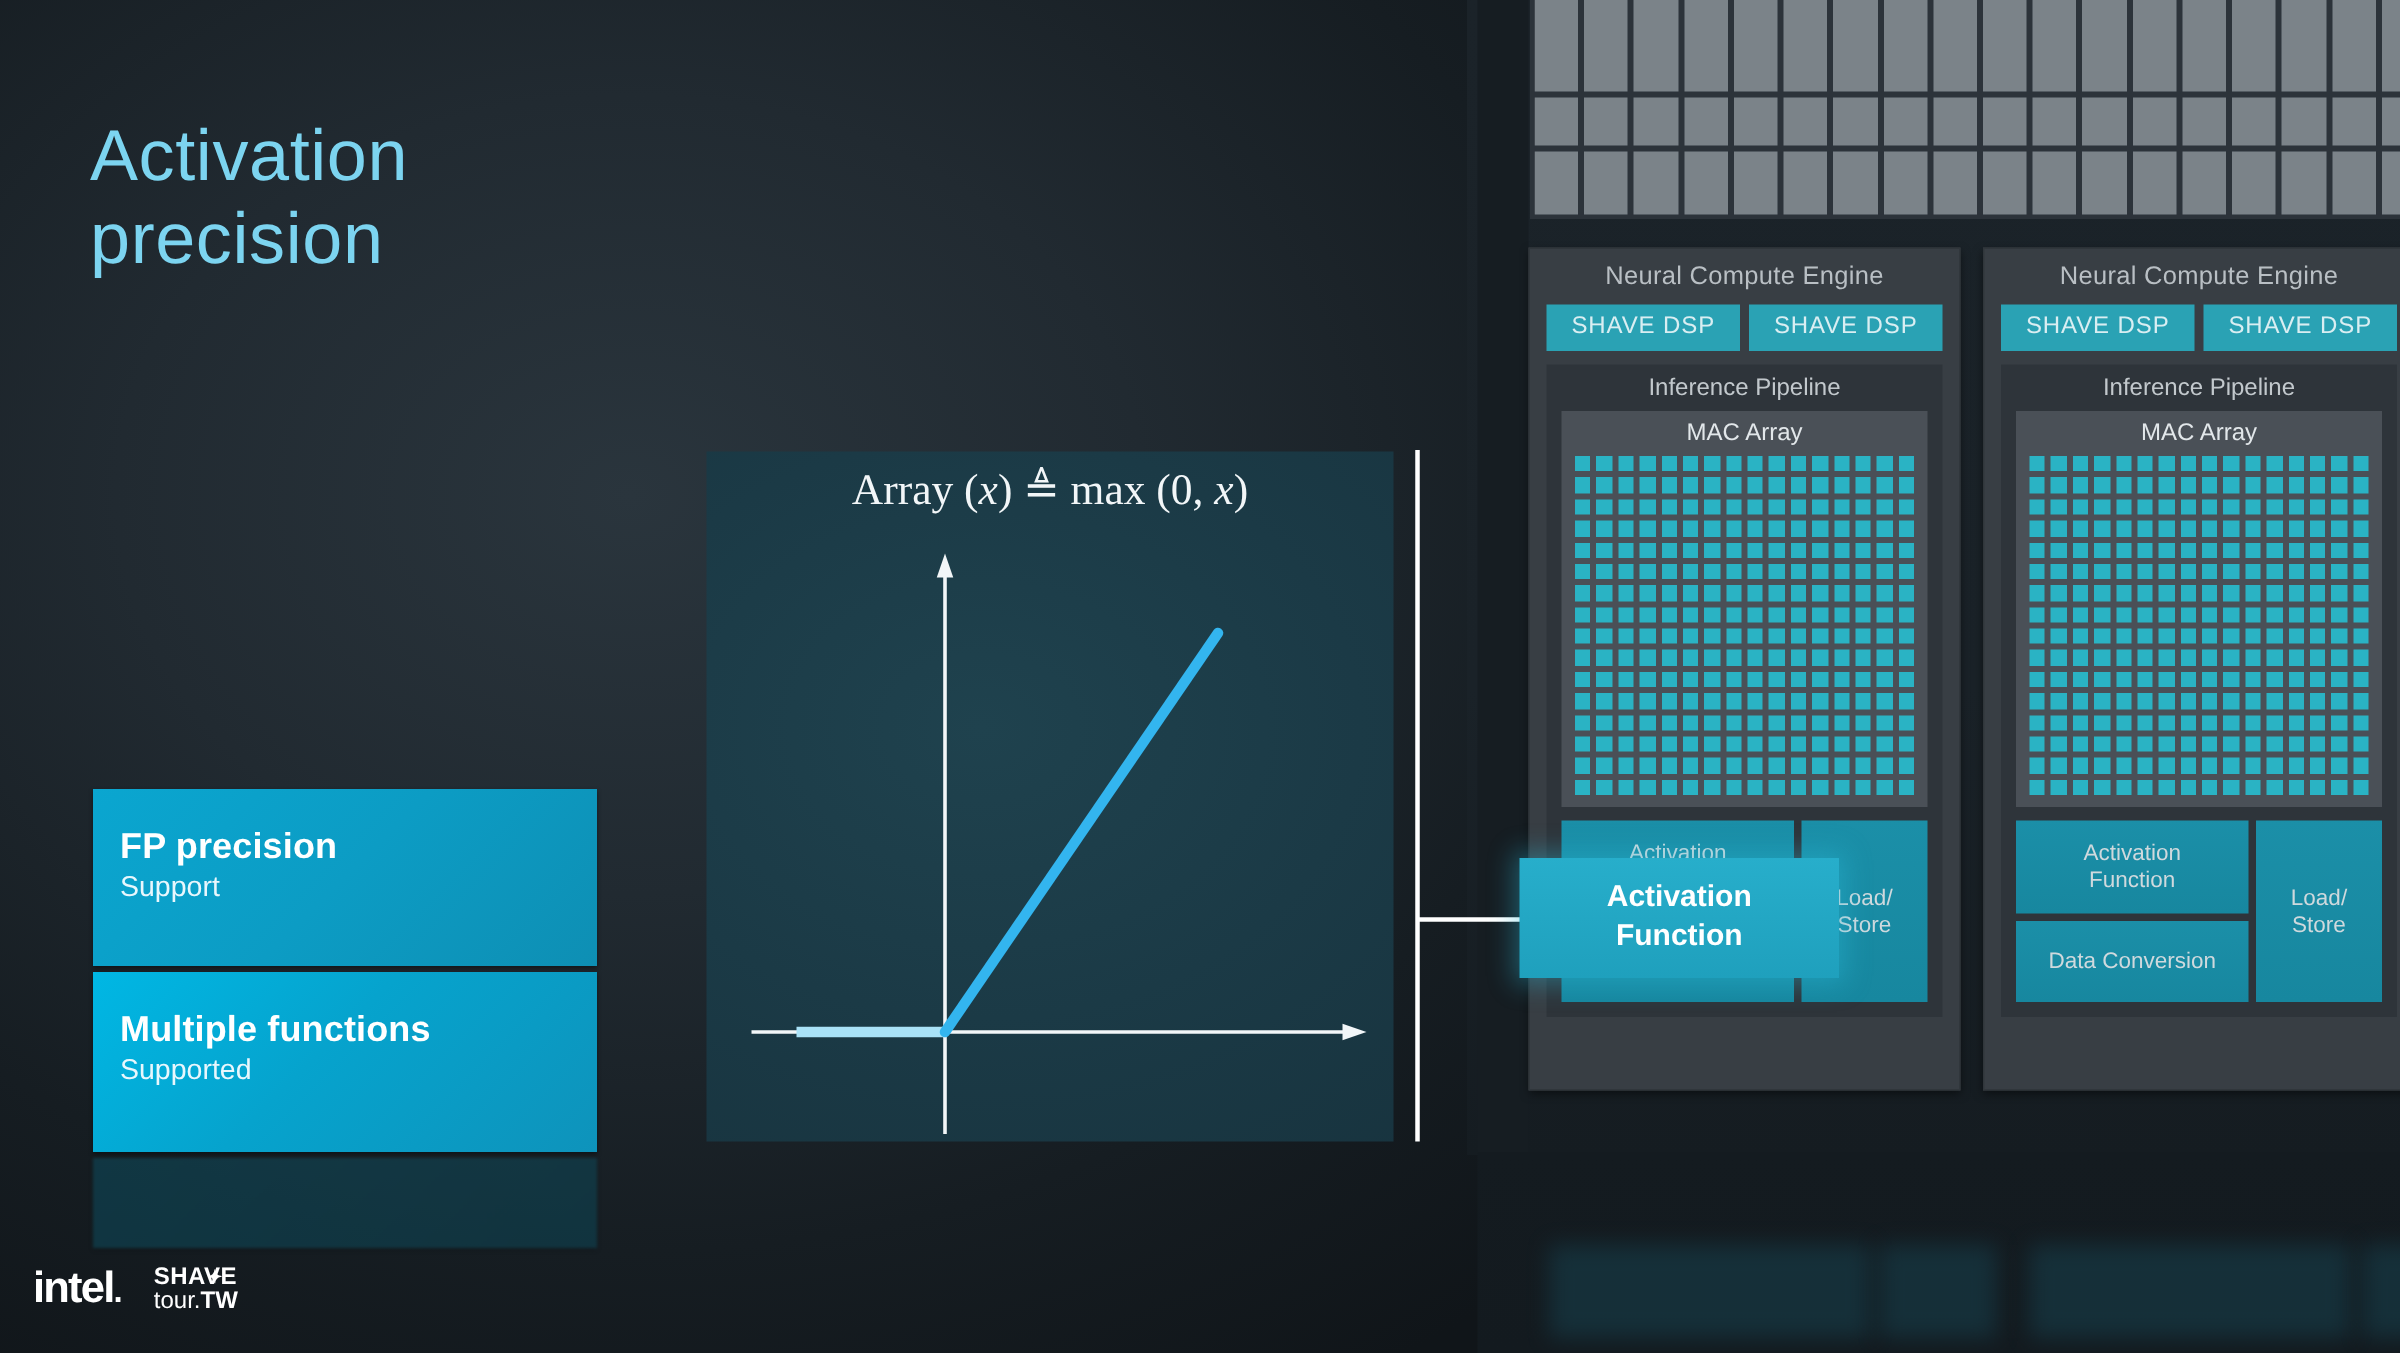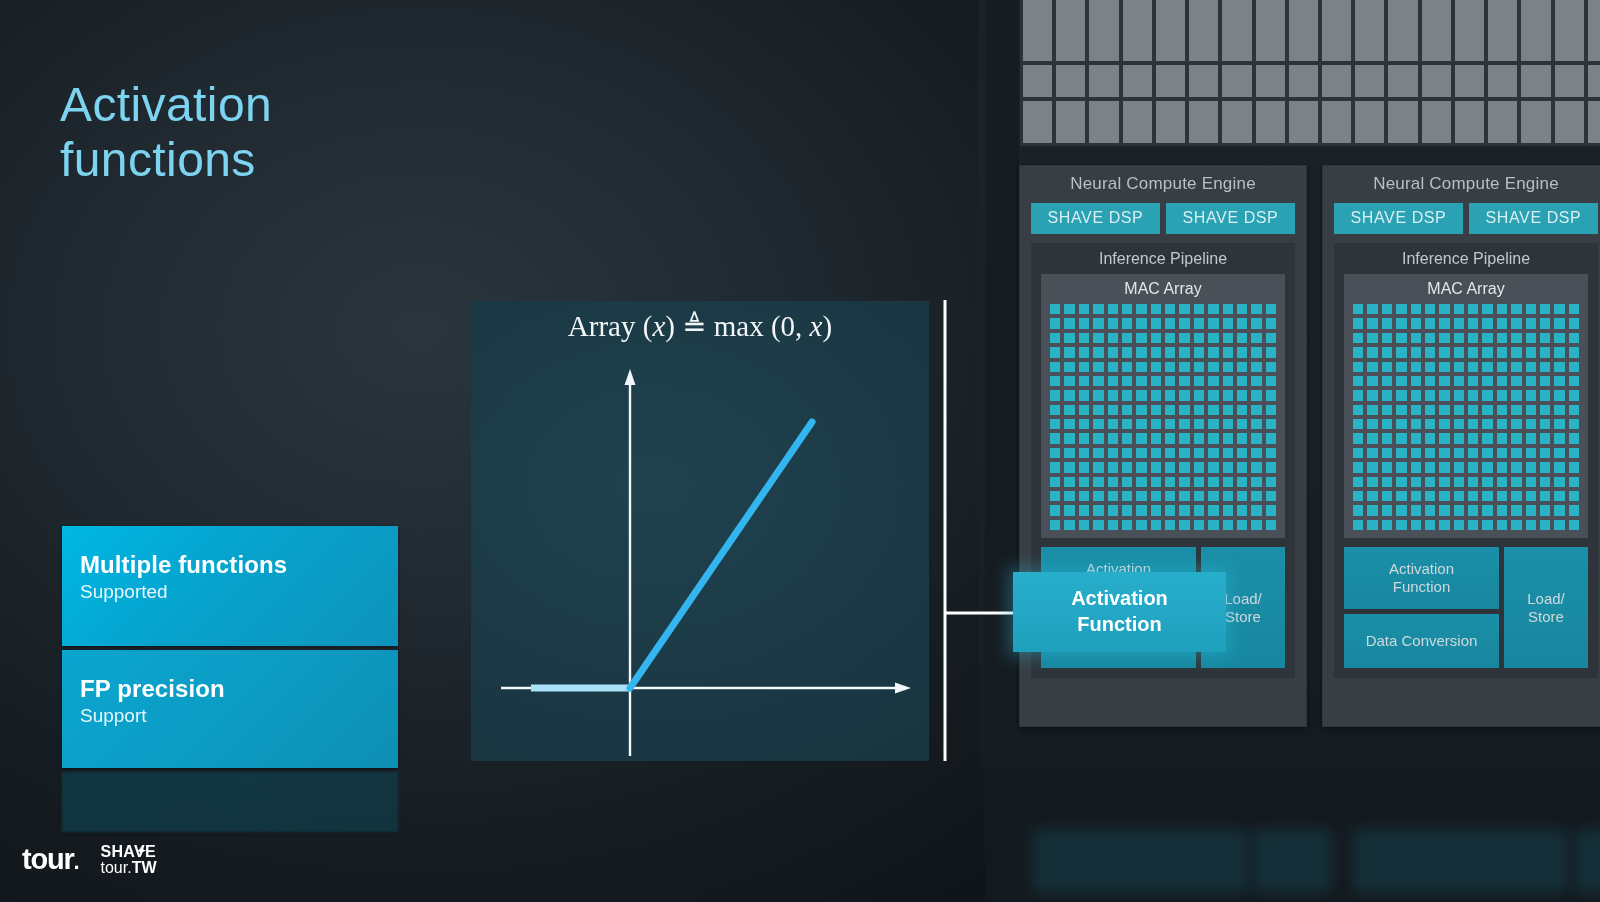--- a/index.html
+++ b/index.html
@@ -836,39 +836,39 @@
       <polygon points="440,387 424,381.5 424,392.5" fill="#f2f6f8"></polygon>
 
       <line x1="60" y1="387" x2="159" y2="387" stroke="#a9e2f7" stroke-width="7" stroke-linecap="butt"></line>
       <line x1="159" y1="387" x2="341" y2="121" stroke="#33b5ef" stroke-width="7" stroke-linecap="round"></line>
     </svg>
   </div>
 
   <div class="title-block">
     <div class="title-sub">
       <div>Activation</div>
-      <div>functions</div>
+      <div>precision</div>
     </div>
   </div>
 
   <div class="cards">
+    <div class="card card-2">
+      <div class="card-title">FP precision</div>
+      <div class="card-sub">Support</div>
+    </div>
     <div class="card card-1">
       <div class="card-title">Multiple functions</div>
       <div class="card-sub">Supported</div>
     </div>
-    <div class="card card-2">
-      <div class="card-title">FP precision</div>
-      <div class="card-sub">Support</div>
-    </div>
     <div class="card card-3">
       <div class="card-title"></div>
     </div>
   </div>
 
   <div class="footer">
-    <div class="intel-logo"><span>tour</span><span class="dot">.</span></div>
+    <div class="intel-logo"><span>intel</span><span class="dot">.</span></div>
     <div class="tech-logo">
       <div class="l1"><span>SHAVE</span><span class="tech-spark">✦</span></div>
       <div class="l2"><span>tour.</span><b>TW</b></div>
     </div>
   </div>
 
 </div>
 
 </body></html>

